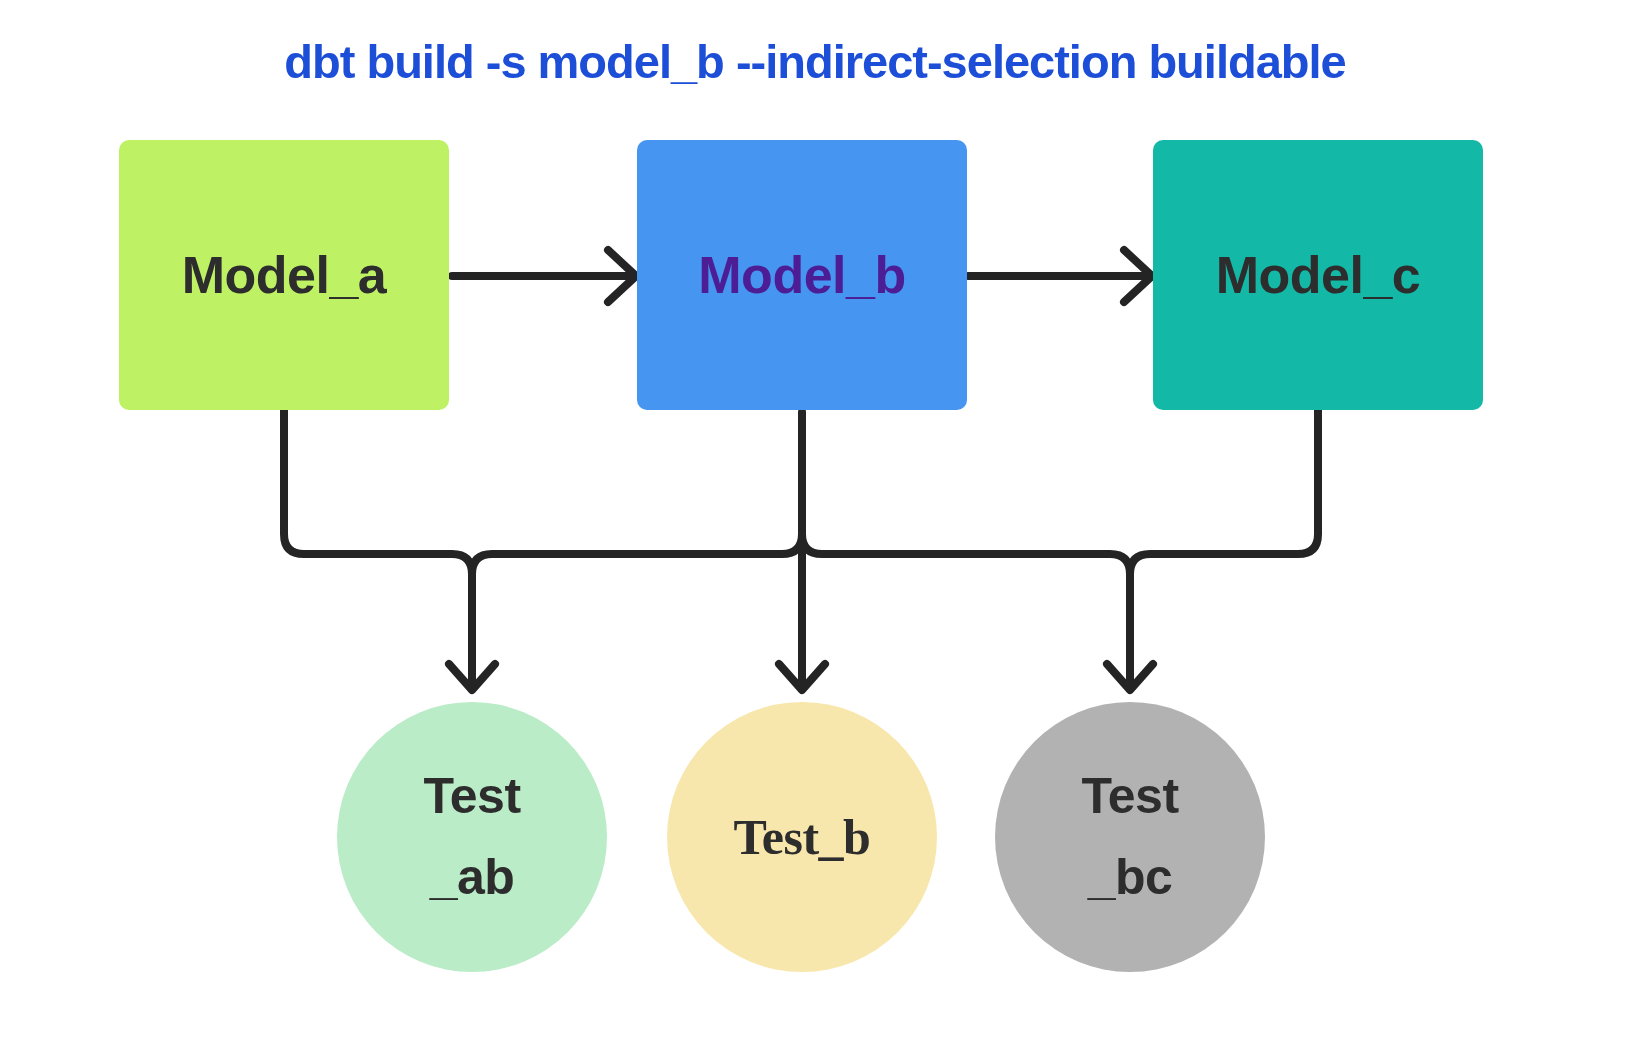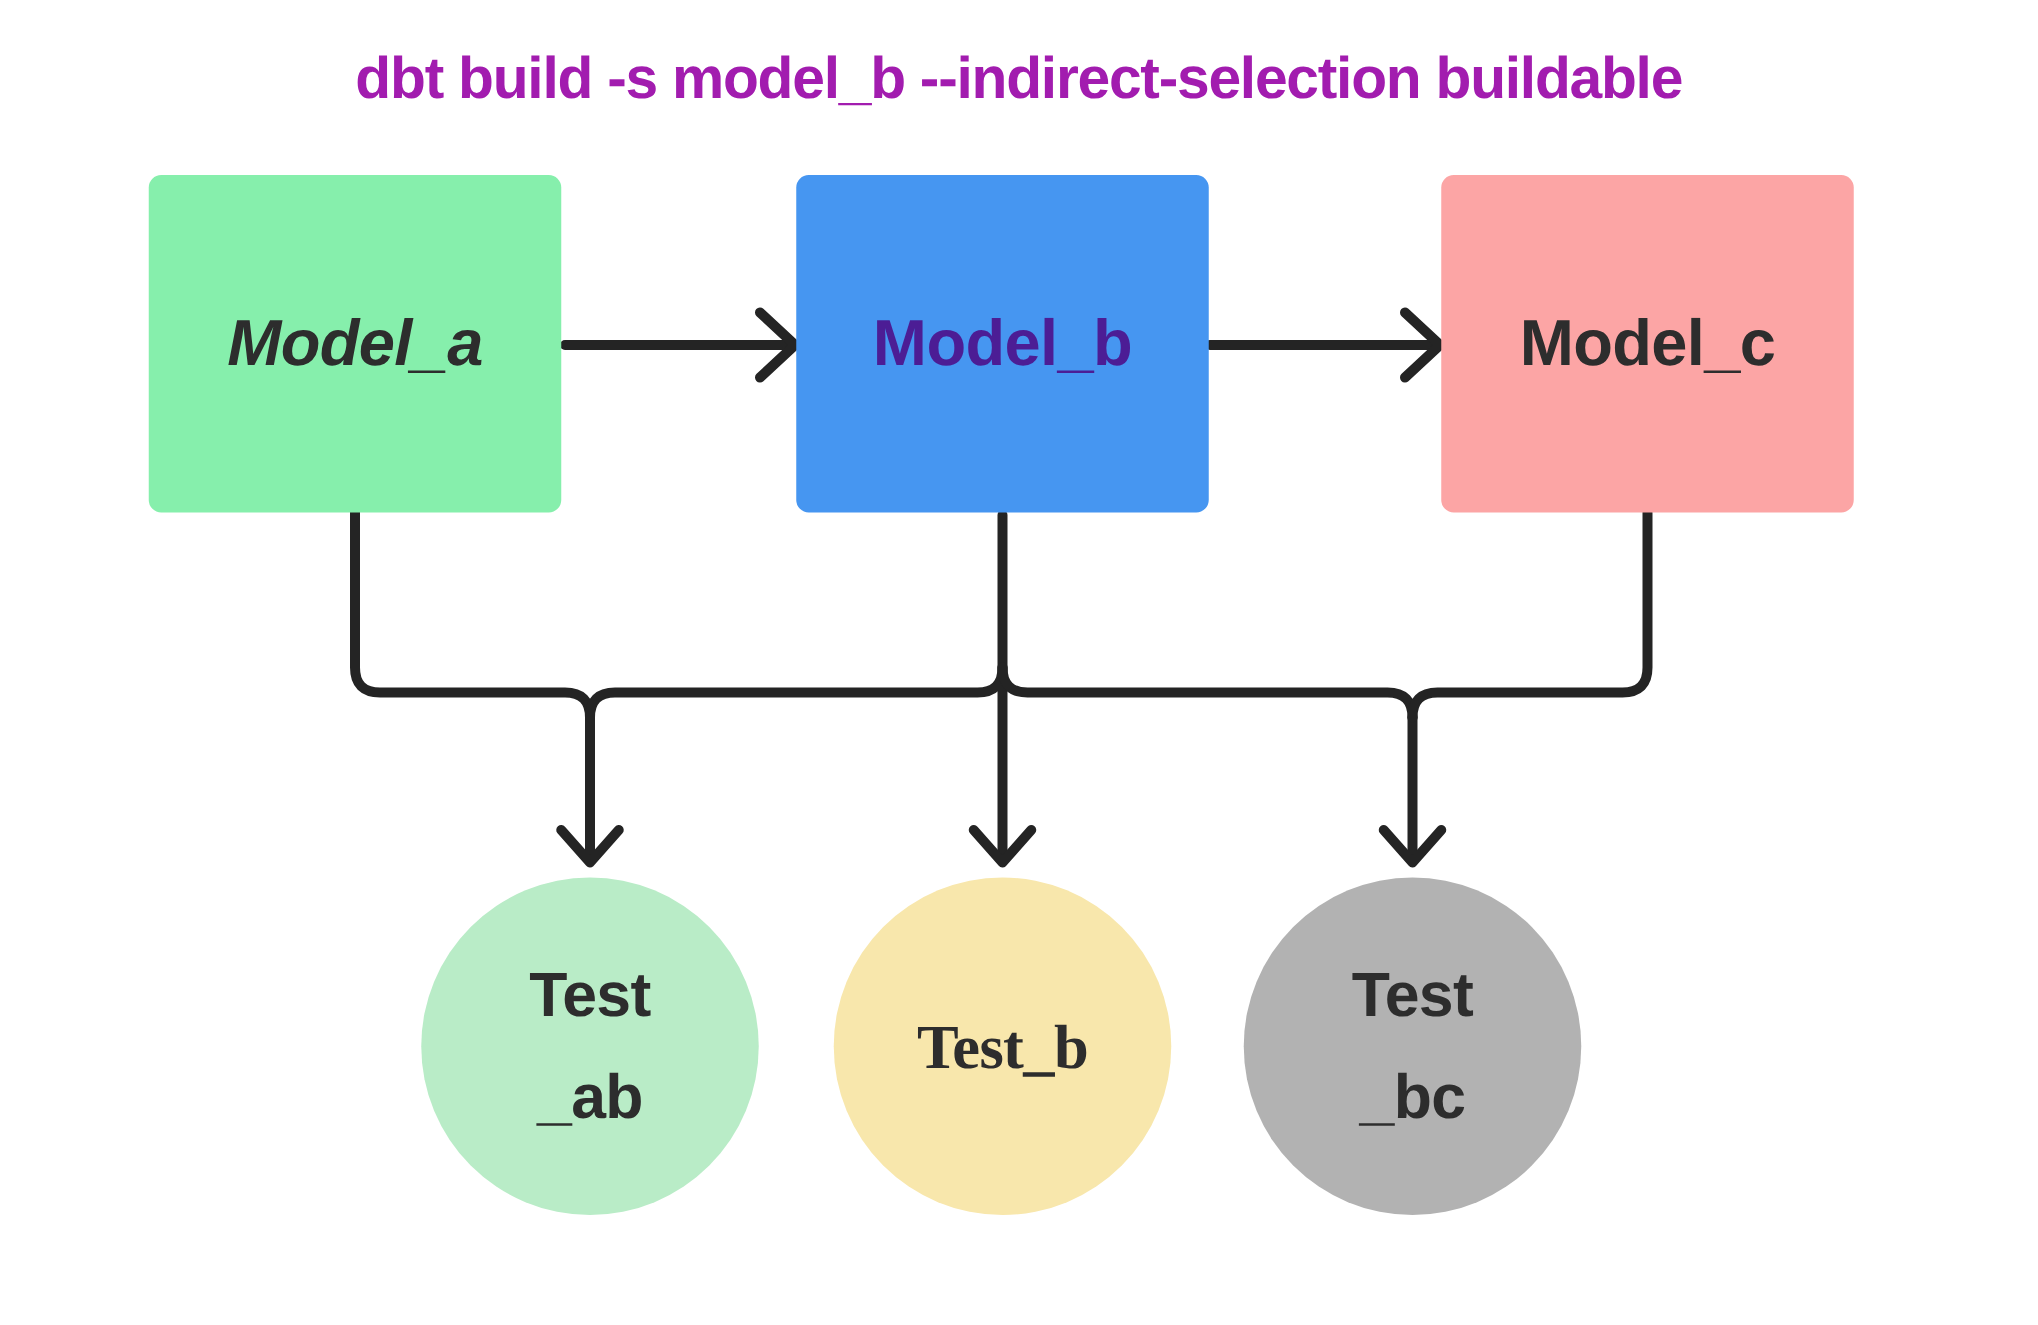--- a/index.html
+++ b/index.html
@@ -74,21 +74,21 @@
   #test-ab { left: 337px; }
   #test-b  { left: 667px; }
   #test-bc { left: 995px; }
   .node .label-line { display: block; }
 </style>
 </head>
 <body>
 
 <div class="stage" style="background-color: rgb(255, 255, 255);">
 
-  <div class="title" style="color: #a21caf;">dbt build -s model_b --indirect-selection buildable</div>
+  <div class="title" style="color: #1d4ed8;">dbt build -s model_b --indirect-selection buildable</div>
 
   <svg class="connector-layer" width="1630" height="1060" viewBox="0 0 1630 1060">
 
     <path d="M 452 276 L 632 276" style="stroke: rgb(36, 36, 36);"></path>
     <path d="M 608 250 L 636 276 L 608 302" style="stroke: rgb(36, 36, 36);"></path>
 
     <path d="M 968 276 L 1148 276" style="stroke: rgb(36, 36, 36);"></path>
     <path d="M 1124 250 L 1152 276 L 1124 302" style="stroke: rgb(36, 36, 36);"></path>
 
     <path d="M 284 410 L 284 534 Q 284 554 304 554 L 452 554 Q 472 554 472 574 L 472 684" style="stroke: rgb(36, 36, 36);"></path>
@@ -101,29 +101,29 @@
 
     <path d="M 1130 574 L 1130 684" style="stroke: rgb(36, 36, 36);"></path>
 
     <path d="M 1130 574 Q 1130 554 1150 554 L 1298 554 Q 1318 554 1318 534 L 1318 410" style="stroke: rgb(36, 36, 36);"></path>
 
     <path d="M 449 664 L 472 690 L 495 664" style="stroke: rgb(36, 36, 36);"></path>
     <path d="M 779 664 L 802 690 L 825 664" style="stroke: rgb(36, 36, 36);"></path>
     <path d="M 1107 664 L 1130 690 L 1153 664" style="stroke: rgb(36, 36, 36);"></path>
   </svg>
 
-  <div class="node model" id="model-a" style="background-color: #86efac; color: rgb(45, 45, 45); font-style: italic;">
+  <div class="node model" id="model-a" style="background-color: #bef264; color: rgb(45, 45, 45);">
     <span class="label-line">Model_a</span>
   </div>
 
   <div class="node model" id="model-b" style="background-color: rgb(70, 150, 241); color: #4c1d95; text-align: center;">
     <span class="label-line">Model_b</span>
   </div>
 
-  <div class="node model" id="model-c" style="background-color: #fca5a5; color: rgb(45, 45, 45);">
+  <div class="node model" id="model-c" style="background-color: #14b8a6; color: rgb(45, 45, 45);">
     <span class="label-line">Model_c</span>
   </div>
 
   <div class="node test" id="test-ab" style="background-color: rgb(185, 236, 199); color: rgb(45, 45, 45);">
     <span class="label-line">Test</span>
     <span class="label-line">_ab</span>
   </div>
 
   <div class="node test" id="test-b" style="background-color: rgb(248, 231, 172); color: rgb(45, 45, 45); font-family: Liberation Serif, serif;">
     <span class="label-line">Test_b</span>

